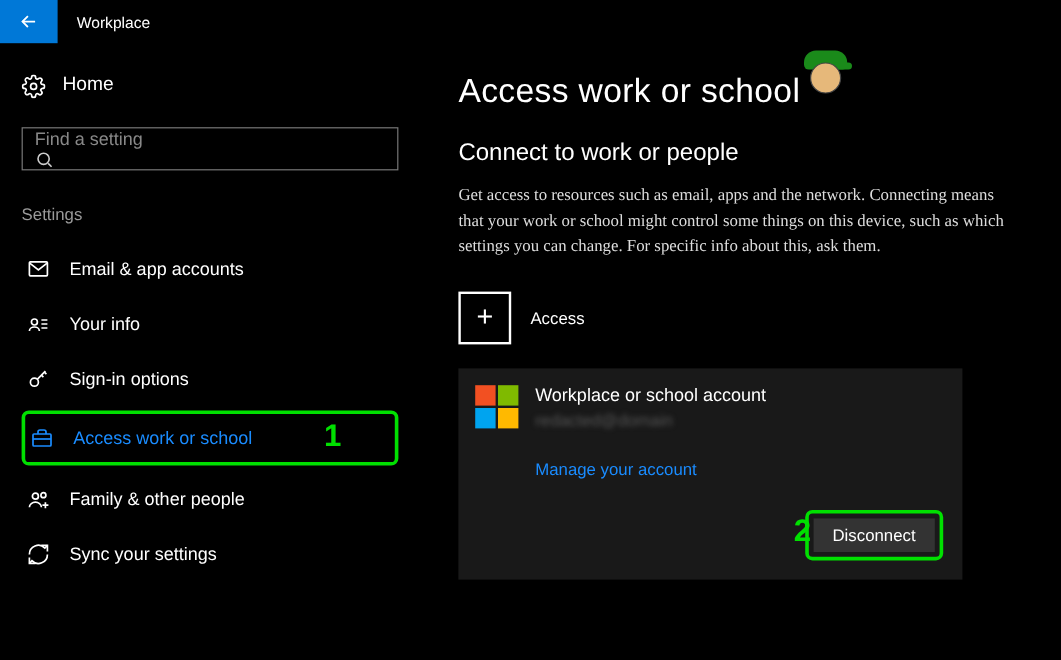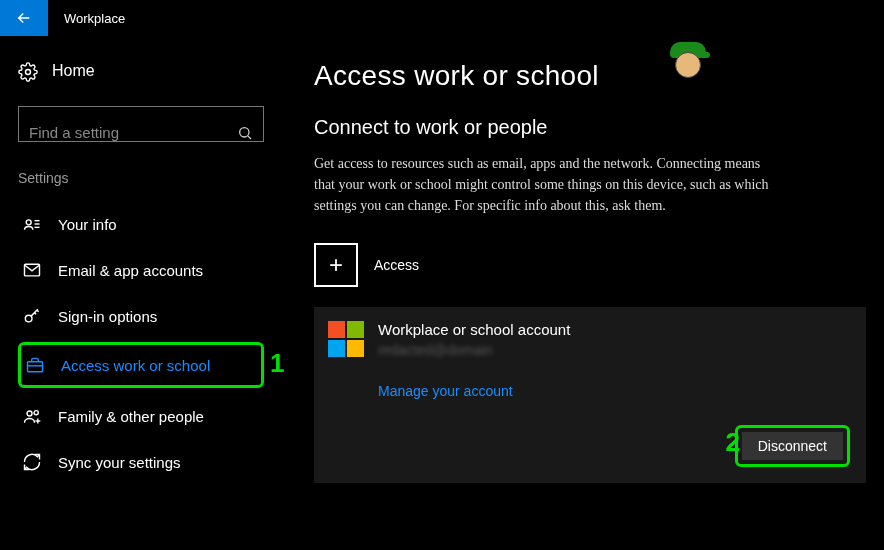--- a/index.html
+++ b/index.html
@@ -49,24 +49,25 @@
     margin-bottom: 20px;
     cursor: pointer;
     padding: 4px 0;
   }
   .home-row svg { width: 20px; height: 20px; }
   .home-row span { font-size: 16px; }
   .search-box {
     border: 1px solid #777;
     height: 36px;
     display: flex;
-    align-items: flex-end;
+    align-items: flex-start;
     padding: 0 10px;
     margin-bottom: 28px;
     background: #000;
+    flex-direction: column;
   }
   .search-box input {
     flex: 1;
     background: transparent;
     border: none;
     outline: none;
     color: #ccc;
     font-size: 15px;
     font-family: inherit;
   }
@@ -138,21 +139,21 @@
     border: 2px solid #fff;
     display: flex;
     align-items: center;
     justify-content: center;
     font-size: 24px;
     line-height: 1;
   }
   .account-card {
     background: #191919;
     padding: 14px 16px 16px 14px;
-    width: 552px;
+    width: 420px;
     position: relative;
   }
   .account-header {
     display: flex;
     gap: 14px;
   }
   .ms-logo {
     width: 36px;
     height: 36px;
     display: grid;
@@ -246,35 +247,35 @@
       <svg viewBox="0 0 24 24" fill="none" stroke="currentColor" stroke-width="2">
           <circle cx="11" cy="11" r="7"></circle>
           <line x1="21" y1="21" x2="16.65" y2="16.65"></line>
         </svg>
     </div>
 
     <div class="section-label">Settings</div>
 
     <div class="nav-item">
       <svg viewBox="0 0 24 24" fill="none" stroke="currentColor" stroke-width="1.7">
+          <rect x="3" y="5" width="18" height="14" rx="1"></rect>
+          <polyline points="3,6 12,13 21,6"></polyline>
+        </svg>
+      <span>Email &amp; app accounts</span>
+    </div>
+
+    <div class="nav-item">
+      <svg viewBox="0 0 24 24" fill="none" stroke="currentColor" stroke-width="1.7">
           <circle cx="8" cy="10" r="3"></circle>
           <path d="M3 19c0-3 3-4 5-4s5 1 5 4"></path>
           <line x1="15" y1="8" x2="21" y2="8"></line>
           <line x1="15" y1="12" x2="21" y2="12"></line>
           <line x1="15" y1="16" x2="21" y2="16"></line>
         </svg>
       <span>Your info</span>
-    </div>
-
-    <div class="nav-item">
-      <svg viewBox="0 0 24 24" fill="none" stroke="currentColor" stroke-width="1.7">
-          <rect x="3" y="5" width="18" height="14" rx="1"></rect>
-          <polyline points="3,6 12,13 21,6"></polyline>
-        </svg>
-      <span>Email &amp; app accounts</span>
     </div>
 
     <div class="nav-item">
       <svg viewBox="0 0 24 24" fill="none" stroke="currentColor" stroke-width="1.7">
           <circle cx="8" cy="15" r="4"></circle>
           <path d="M10.85 12.15L19 4"></path>
           <path d="M18 5l2 2"></path>
           <path d="M15 8l2 2"></path>
         </svg>
       <span>Sign-in options</span>

